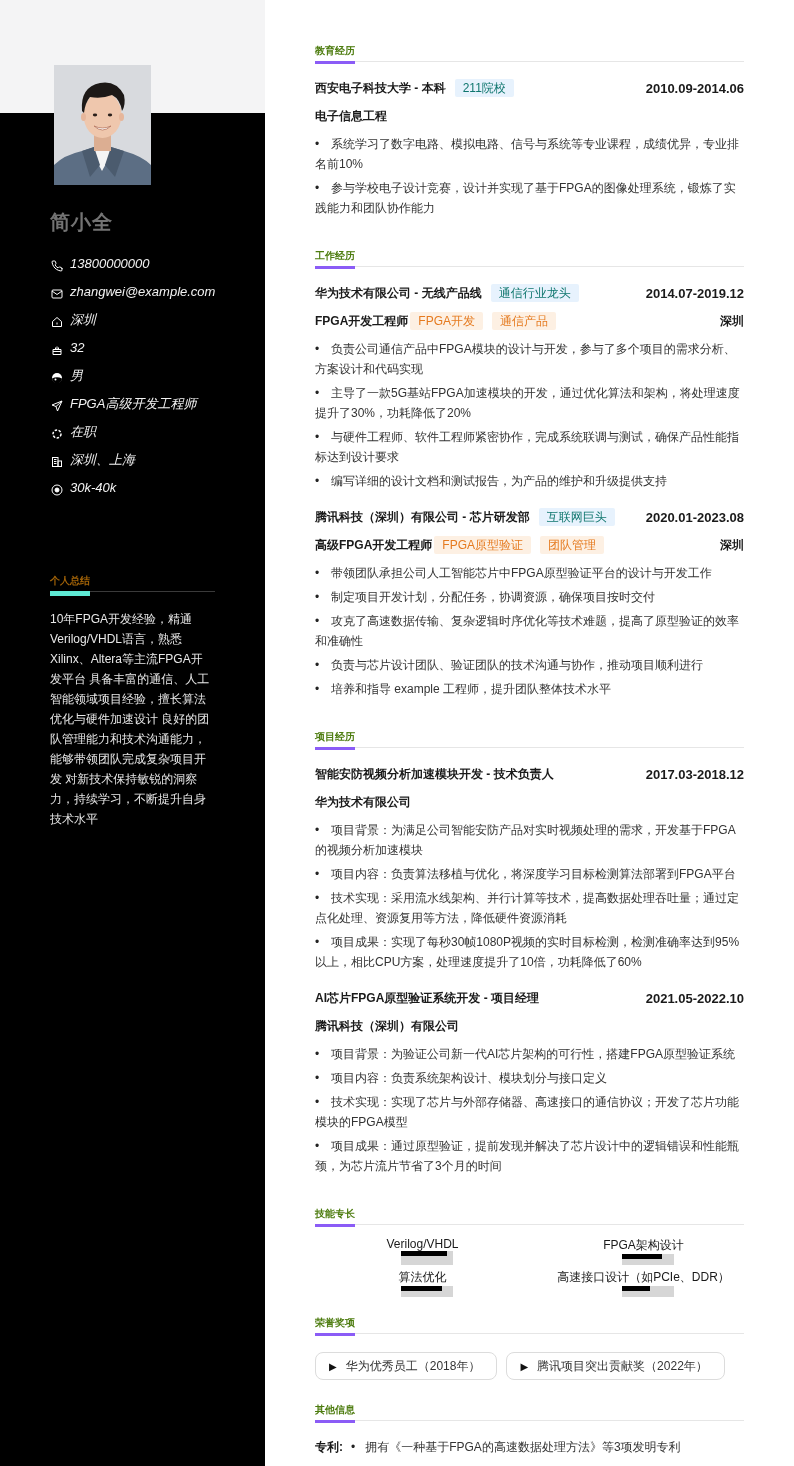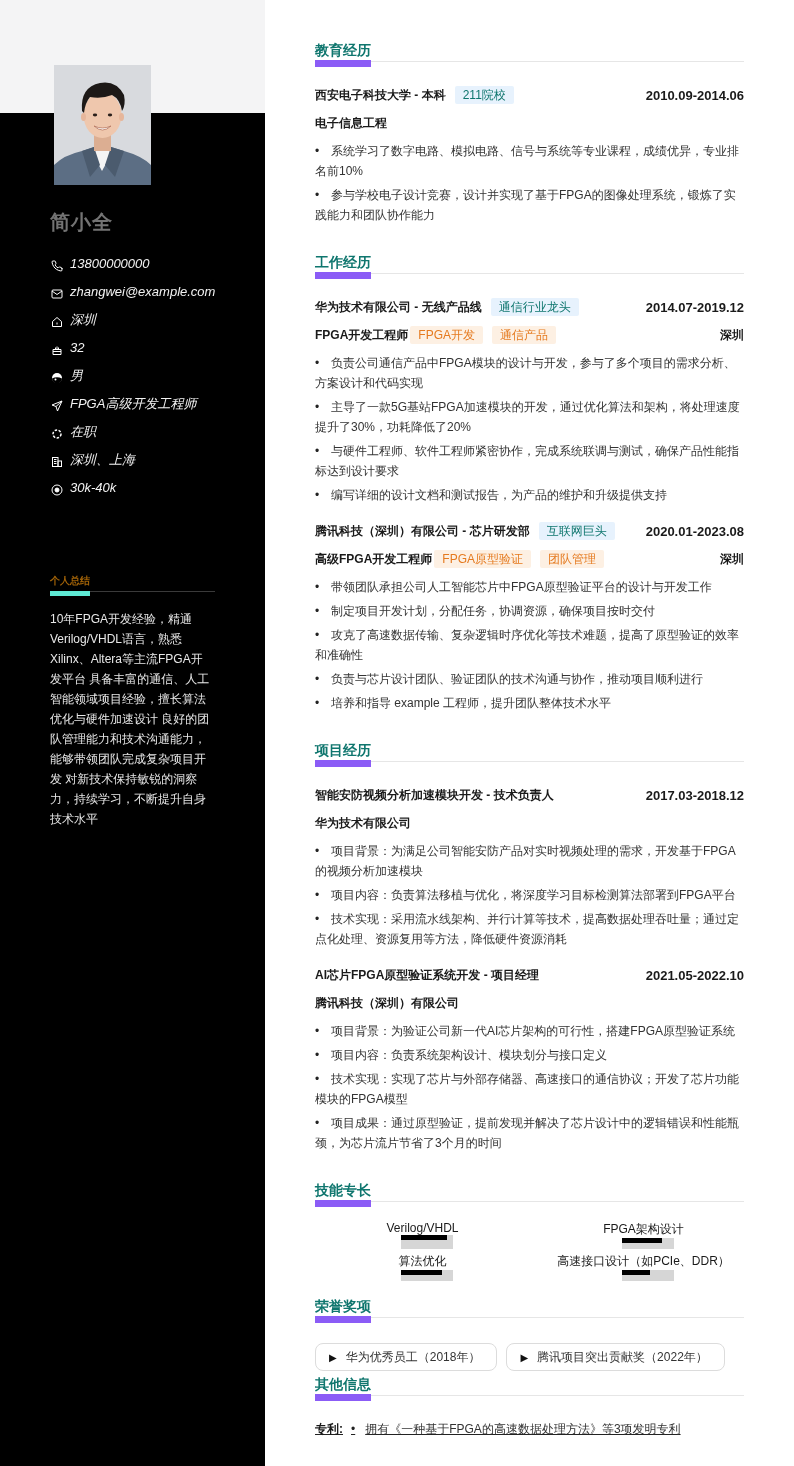--- a/index.html
+++ b/index.html
@@ -22,25 +22,25 @@
   .summary-title { position: relative; height: 23px; }
   .summary-title .t { display: inline-block; font-size: 10px; font-weight: bold; line-height: 20px; color: #a16207; border-bottom: 5px solid #5eead4; position: relative; z-index: 1; }
   .summary-title::after { content: ''; position: absolute; left: 0; right: 0; top: 21px; height: 1px; background: #3a3a3a; }
   .summary-text { margin-top: 16px; width: 162px; font-size: 12px; line-height: 20px; color: #e8e8e8; word-break: break-word; }
 
   
   .main { position: absolute; left: 315px; top: 40px; width: 429px; }
   .section { margin-top: 27px; }
   .section.first { margin-top: 0; }
   .section.honors { margin-top: 15px; }
-  .section.others { margin-top: 3px; text-decoration: underline; }
+  .section.others { margin-top: 19px; }
   .section-title { position: relative; height: 23px; }
-  .section-title .t { display: inline-block; font-size: 14px; font-weight: bold; line-height: 20px; color: #0f766e; border-bottom: 7px solid #8b5cf6; position: relative; z-index: 1; }
+  .section-title .t { display: inline-block; font-size: 10px; font-weight: bold; line-height: 20px; color: #4d7c0f; border-bottom: 3px solid #8b5cf6; position: relative; z-index: 1; }
   .section-title::after { content: ''; position: absolute; left: 0; right: 0; top: 21px; height: 1px; background: #e6e6e6; }
-  .section-body { padding-top: 18px; }
+  .section-body { padding-top: 11px; }
 
   .entry + .entry { margin-top: 12px; }
   .row { display: flex; align-items: center; height: 28px; white-space: nowrap; }
   .row .left { font-size: 12px; font-weight: bold; color: #1a1a1a; }
   .row .right { margin-left: auto; font-size: 13px; font-weight: bold; color: #1a1a1a; }
   .row .right.loc { font-size: 12px; }
   .tag { display: inline-block; height: 18px; line-height: 18px; padding: 0 8px; font-size: 12px; margin-left: 9px; border-radius: 2px; }
   .tag.blue { background: #e7f2fd; color: #0f766e; }
   .tag.orange { background: #fdf0e3; color: #e57a1f; }
   .tag.first-role { margin-left: 2px; }
@@ -266,20 +266,21 @@
           <span class="left">智能安防视频分析加速模块开发 - 技术负责人</span>
           <span class="right">2017.03-2018.12</span>
         </div>
         <div class="row">
           <span class="left">华为技术有限公司</span>
         </div>
         <ul class="bullets">
           <li>项目背景：为满足公司智能安防产品对实时视频处理的需求，开发基于FPGA的视频分析加速模块</li>
           <li>项目内容：负责算法移植与优化，将深度学习目标检测算法部署到FPGA平台</li>
           <li>技术实现：采用流水线架构、并行计算等技术，提高数据处理吞吐量；通过定点化处理、资源复用等方法，降低硬件资源消耗</li>
+          <li>项目成果：实现了每秒30帧1080P视频的实时目标检测，检测准确率达到95%以上，相比CPU方案，处理速度提升了10倍，功耗降低了60%</li>
         </ul>
       </div>
 
       <div class="entry">
         <div class="row">
           <span class="left">AI芯片FPGA原型验证系统开发 - 项目经理</span>
           <span class="right">2021.05-2022.10</span>
         </div>
         <div class="row">
           <span class="left">腾讯科技（深圳）有限公司</span>

